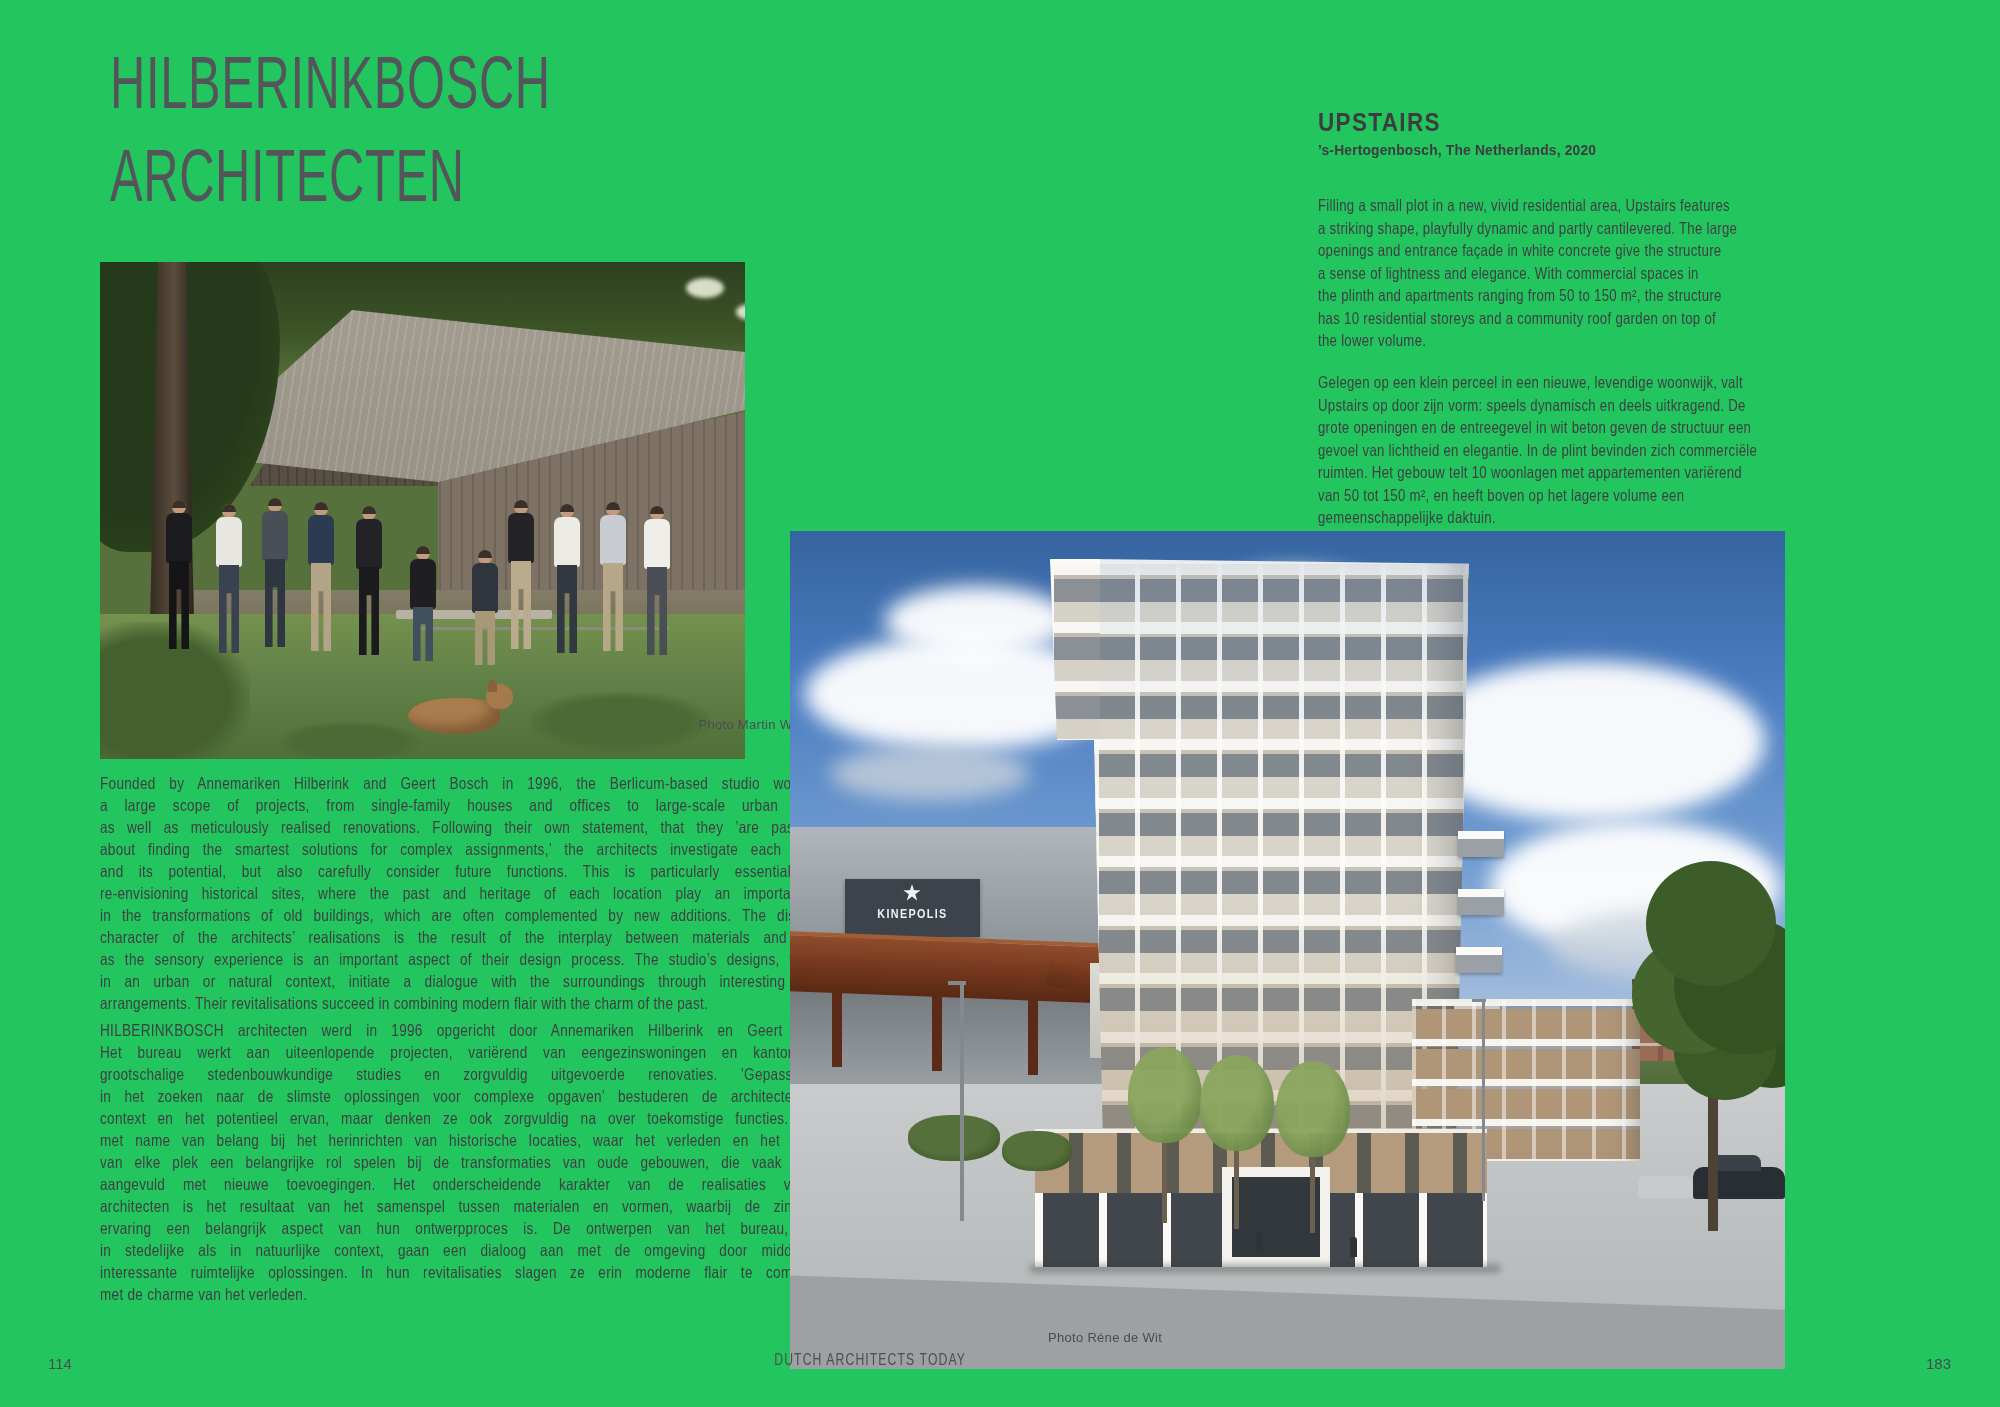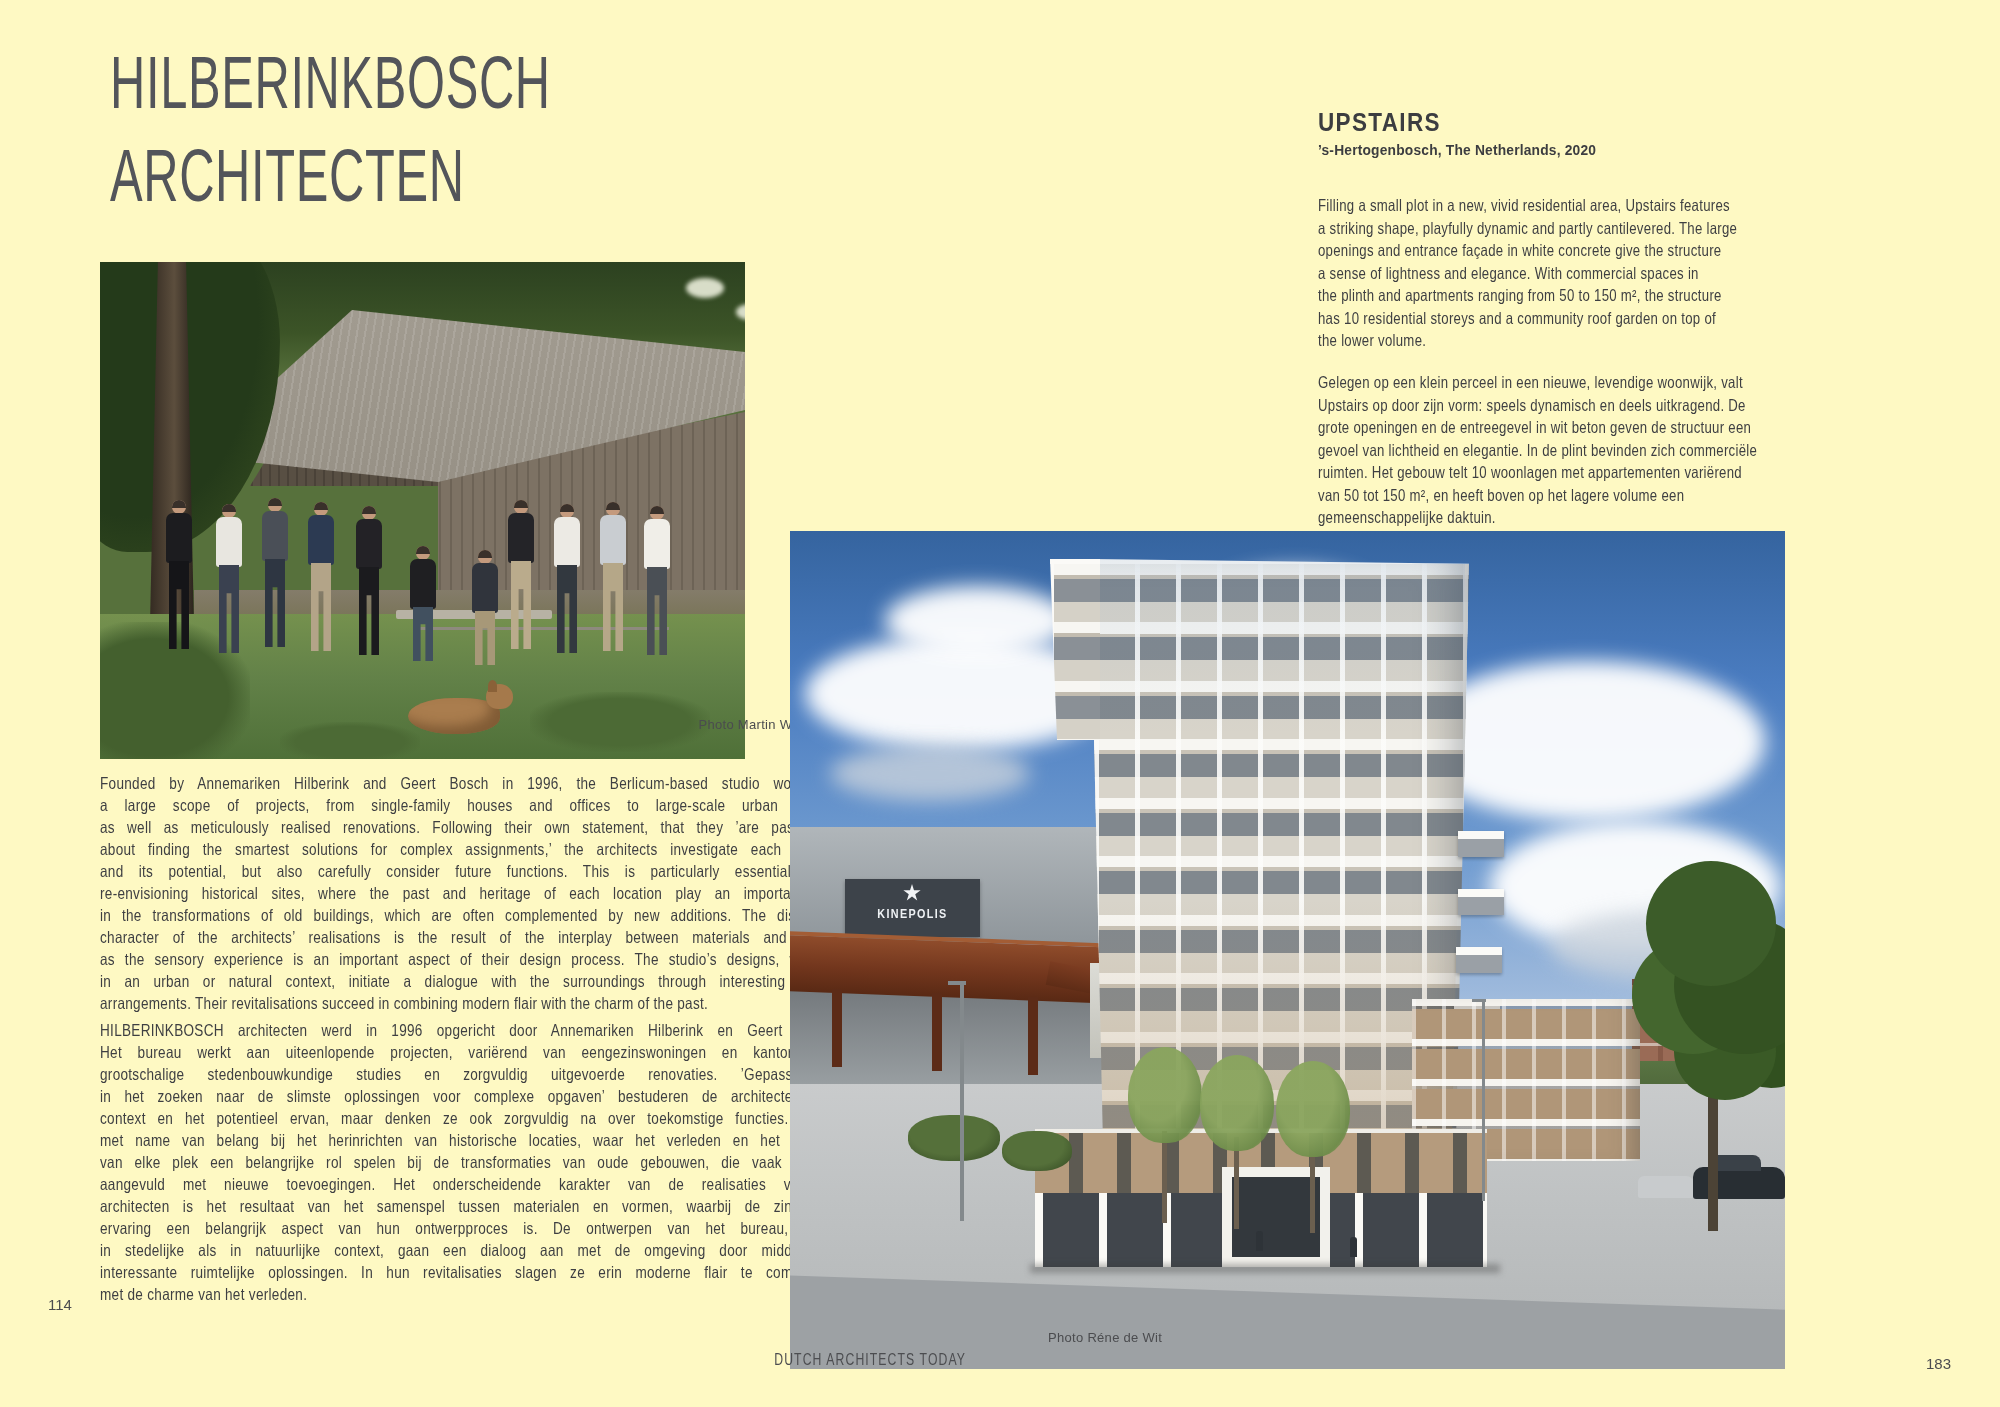--- a/index.html
+++ b/index.html
@@ -1,16 +1,16 @@
 <!DOCTYPE html>
 <html><head>
 <meta charset="utf-8">
 <style>
   html,body{margin:0;padding:0;background:#e9e9e9;}
-  .spread{position:relative;width:2000px;height:1407px;background:#fef9c3;overflow:hidden;
+  .spread{position:relative;width:2000px;height:1407px;background:#22c55e;overflow:hidden;
           font-family:"Liberation Sans", sans-serif;color:#3e3f42;}
   
   .studio-title{position:absolute;left:110px;top:36px;font-size:74px;line-height:93px;
           color:#53555a;letter-spacing:1px;transform:scaleX(0.66);transform-origin:0 0;white-space:nowrap;}
   .para{position:absolute;font-size:16.5px;line-height:22px;letter-spacing:0.35px;color:#3e3f42;
           transform-origin:0 0;}
   .para .tline{text-align:justify;text-align-last:justify;height:22px;}
   .para .tline.last{text-align-last:left;}
   .para.ragged .tline{text-align:left;text-align-last:left;height:22.5px;}
   .caption{position:absolute;font-size:13px;color:#4b4c4f;letter-spacing:0.3px;}
@@ -347,18 +347,18 @@
     <div class="rp-car1"></div>
     <div class="tinyfig" style="left:466px;top:700px;"></div>
     <div class="tinyfig" style="left:560px;top:706px;"></div>
 
     <div class="rp-trunk-big"></div>
     <div class="rp-tree-big"></div>
   </div>
 
   <div class="caption" style="left:1048px;top:1330px;">Photo Réne de Wit</div>
 
-  <div class="pagenum" style="left:48px;top:1296px;">114</div>
+  <div class="pagenum" style="left:48px;top:1355px;">114</div>
   <div class="footer-center">
     <span>DUTCH ARCHITECTS TODAY</span>
   </div>
   <div class="pagenum" style="left:1926px;top:1355px;">183</div>
 </div>
 
 </body></html>

